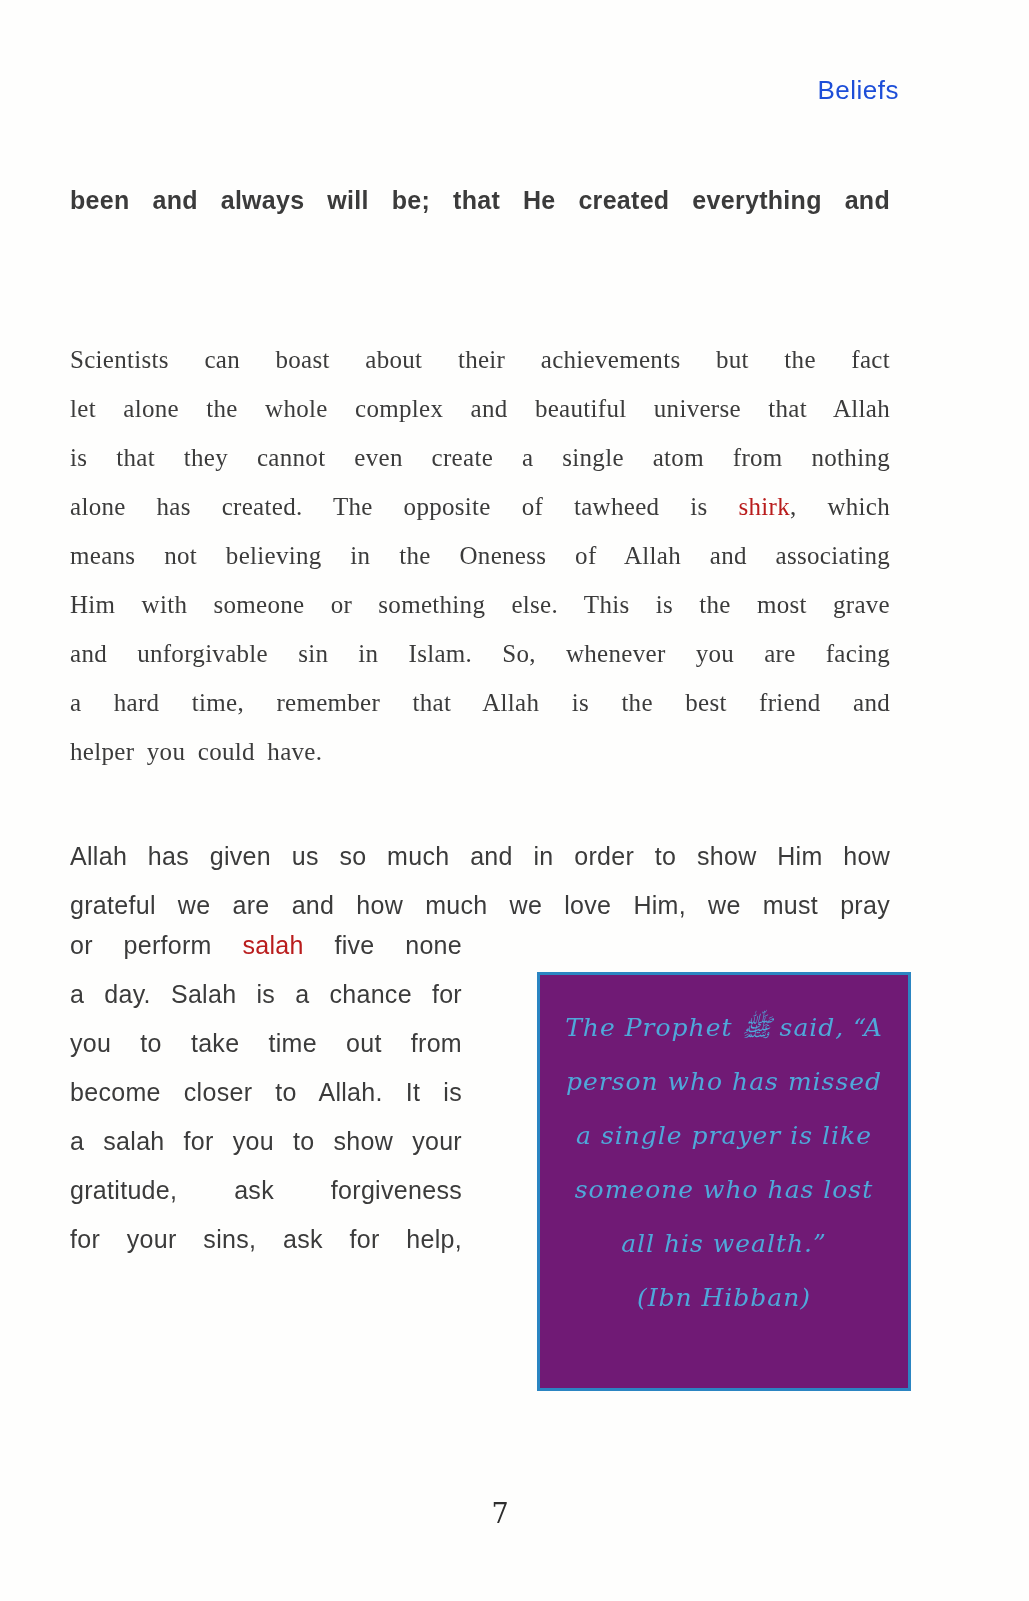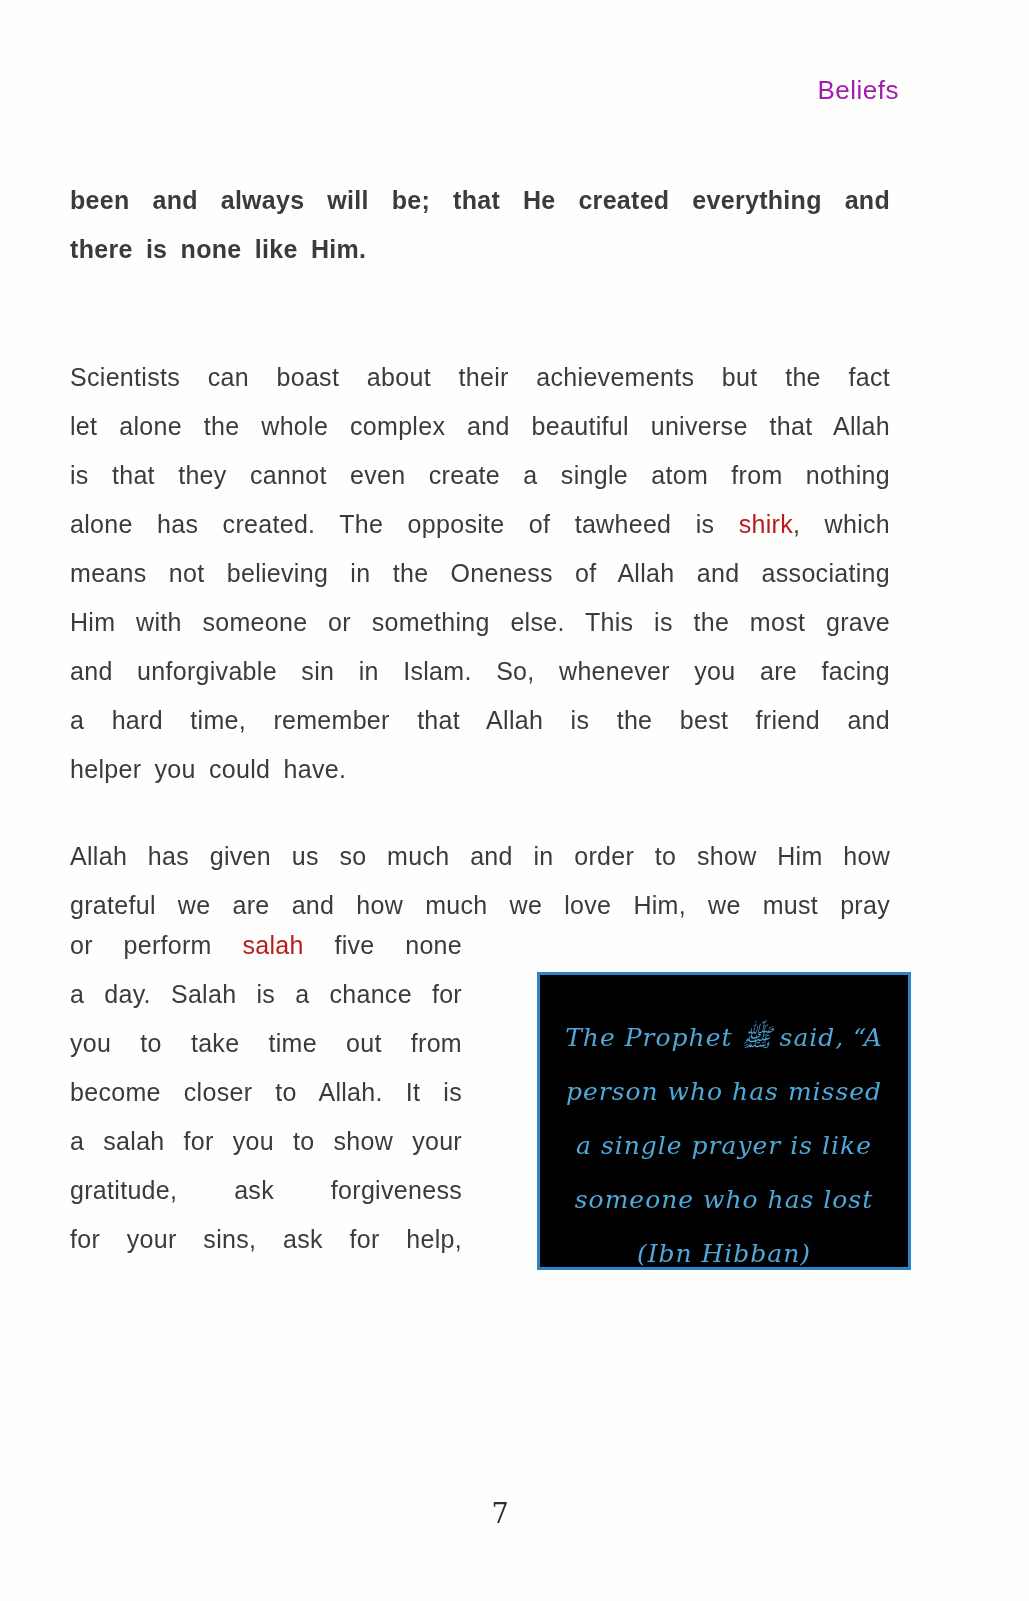--- a/index.html
+++ b/index.html
@@ -16,29 +16,29 @@
     font-family: "Liberation Sans", sans-serif;
     color: #3b3b3b;
   }
   .header {
     position: absolute;
     top: 72px;
     right: 130px;
     font-size: 26px;
     line-height: 36px;
     letter-spacing: 0.5px;
-    color: #a21caf;
+    color: #1d4ed8;
   }
   .textblock {
     position: absolute;
     left: 70px;
     width: 820px;
   }
   .p1 { top: 176px; font-weight: bold; }
-  .p2 { top: 353px; }
+  .p2 { top: 335px; font-family: Liberation Serif, serif; }
   .p3 { top: 832px; }
   .leftcol {
     position: absolute;
     left: 70px;
     top: 921px;
     width: 392px;
   }
   .bl {
     height: 49px;
     line-height: 49px;
@@ -57,25 +57,25 @@
     word-spacing: 6px;
   }
   .term {
     color: #b91c1c;
   }
   .quotebox {
     position: absolute;
     left: 537px;
     top: 972px;
     width: 374px;
-    height: 298px;
+    height: 419px;
     box-sizing: border-box;
     border: 3px solid #2b85c2;
-    background: #000000;
-    padding-top: 36px;
+    background: #701a75;
+    padding-top: 26px;
   }
   .ql {
     height: 54px;
     line-height: 54px;
     text-align: center;
     font-family: "DejaVu Serif", serif;
     font-style: italic;
     font-size: 25px;
     letter-spacing: 1px;
     color: #4fa8da;
@@ -93,21 +93,20 @@
 </style>
 </head>
 <body>
 
 <div class="page">
 
   <div class="header">Beliefs</div>
 
   <div class="textblock p1">
     <div class="bl jl">been and always will be; that He created everything and</div>
-    <div class="bl ll">there is none like Him.</div>
   </div>
 
   <div class="textblock p2">
     <div class="bl jl">Scientists can boast about their achievements but the fact</div>
     <div class="bl jl">let alone the whole complex and beautiful universe that Allah</div>
     <div class="bl jl">is that they cannot even create a single atom from nothing</div>
     <div class="bl jl"><span>alone has created. The opposite of tawheed is </span><span class="term">shirk</span><span>, which</span></div>
     <div class="bl jl">means not believing in the Oneness of Allah and associating</div>
     <div class="bl jl">Him with someone or something else. This is the most grave</div>
     <div class="bl jl">and unforgivable sin in Islam. So, whenever you are facing</div>
@@ -128,18 +127,19 @@
     <div class="bl jl">a salah for you to show your</div>
     <div class="bl jl">gratitude, ask forgiveness</div>
     <div class="bl jl">for your sins, ask for help,</div>
   </div>
 
   <div class="quotebox">
     <div class="ql">The Prophet ﷺ said, “A</div>
     <div class="ql">person who has missed</div>
     <div class="ql">a single prayer is like</div>
     <div class="ql">someone who has lost</div>
+    <div class="ql">all his wealth.”</div>
     <div class="ql">(Ibn Hibban)</div>
   </div>
 
   <div class="pagenum">7</div>
 
 </div>
 
 </body></html>

